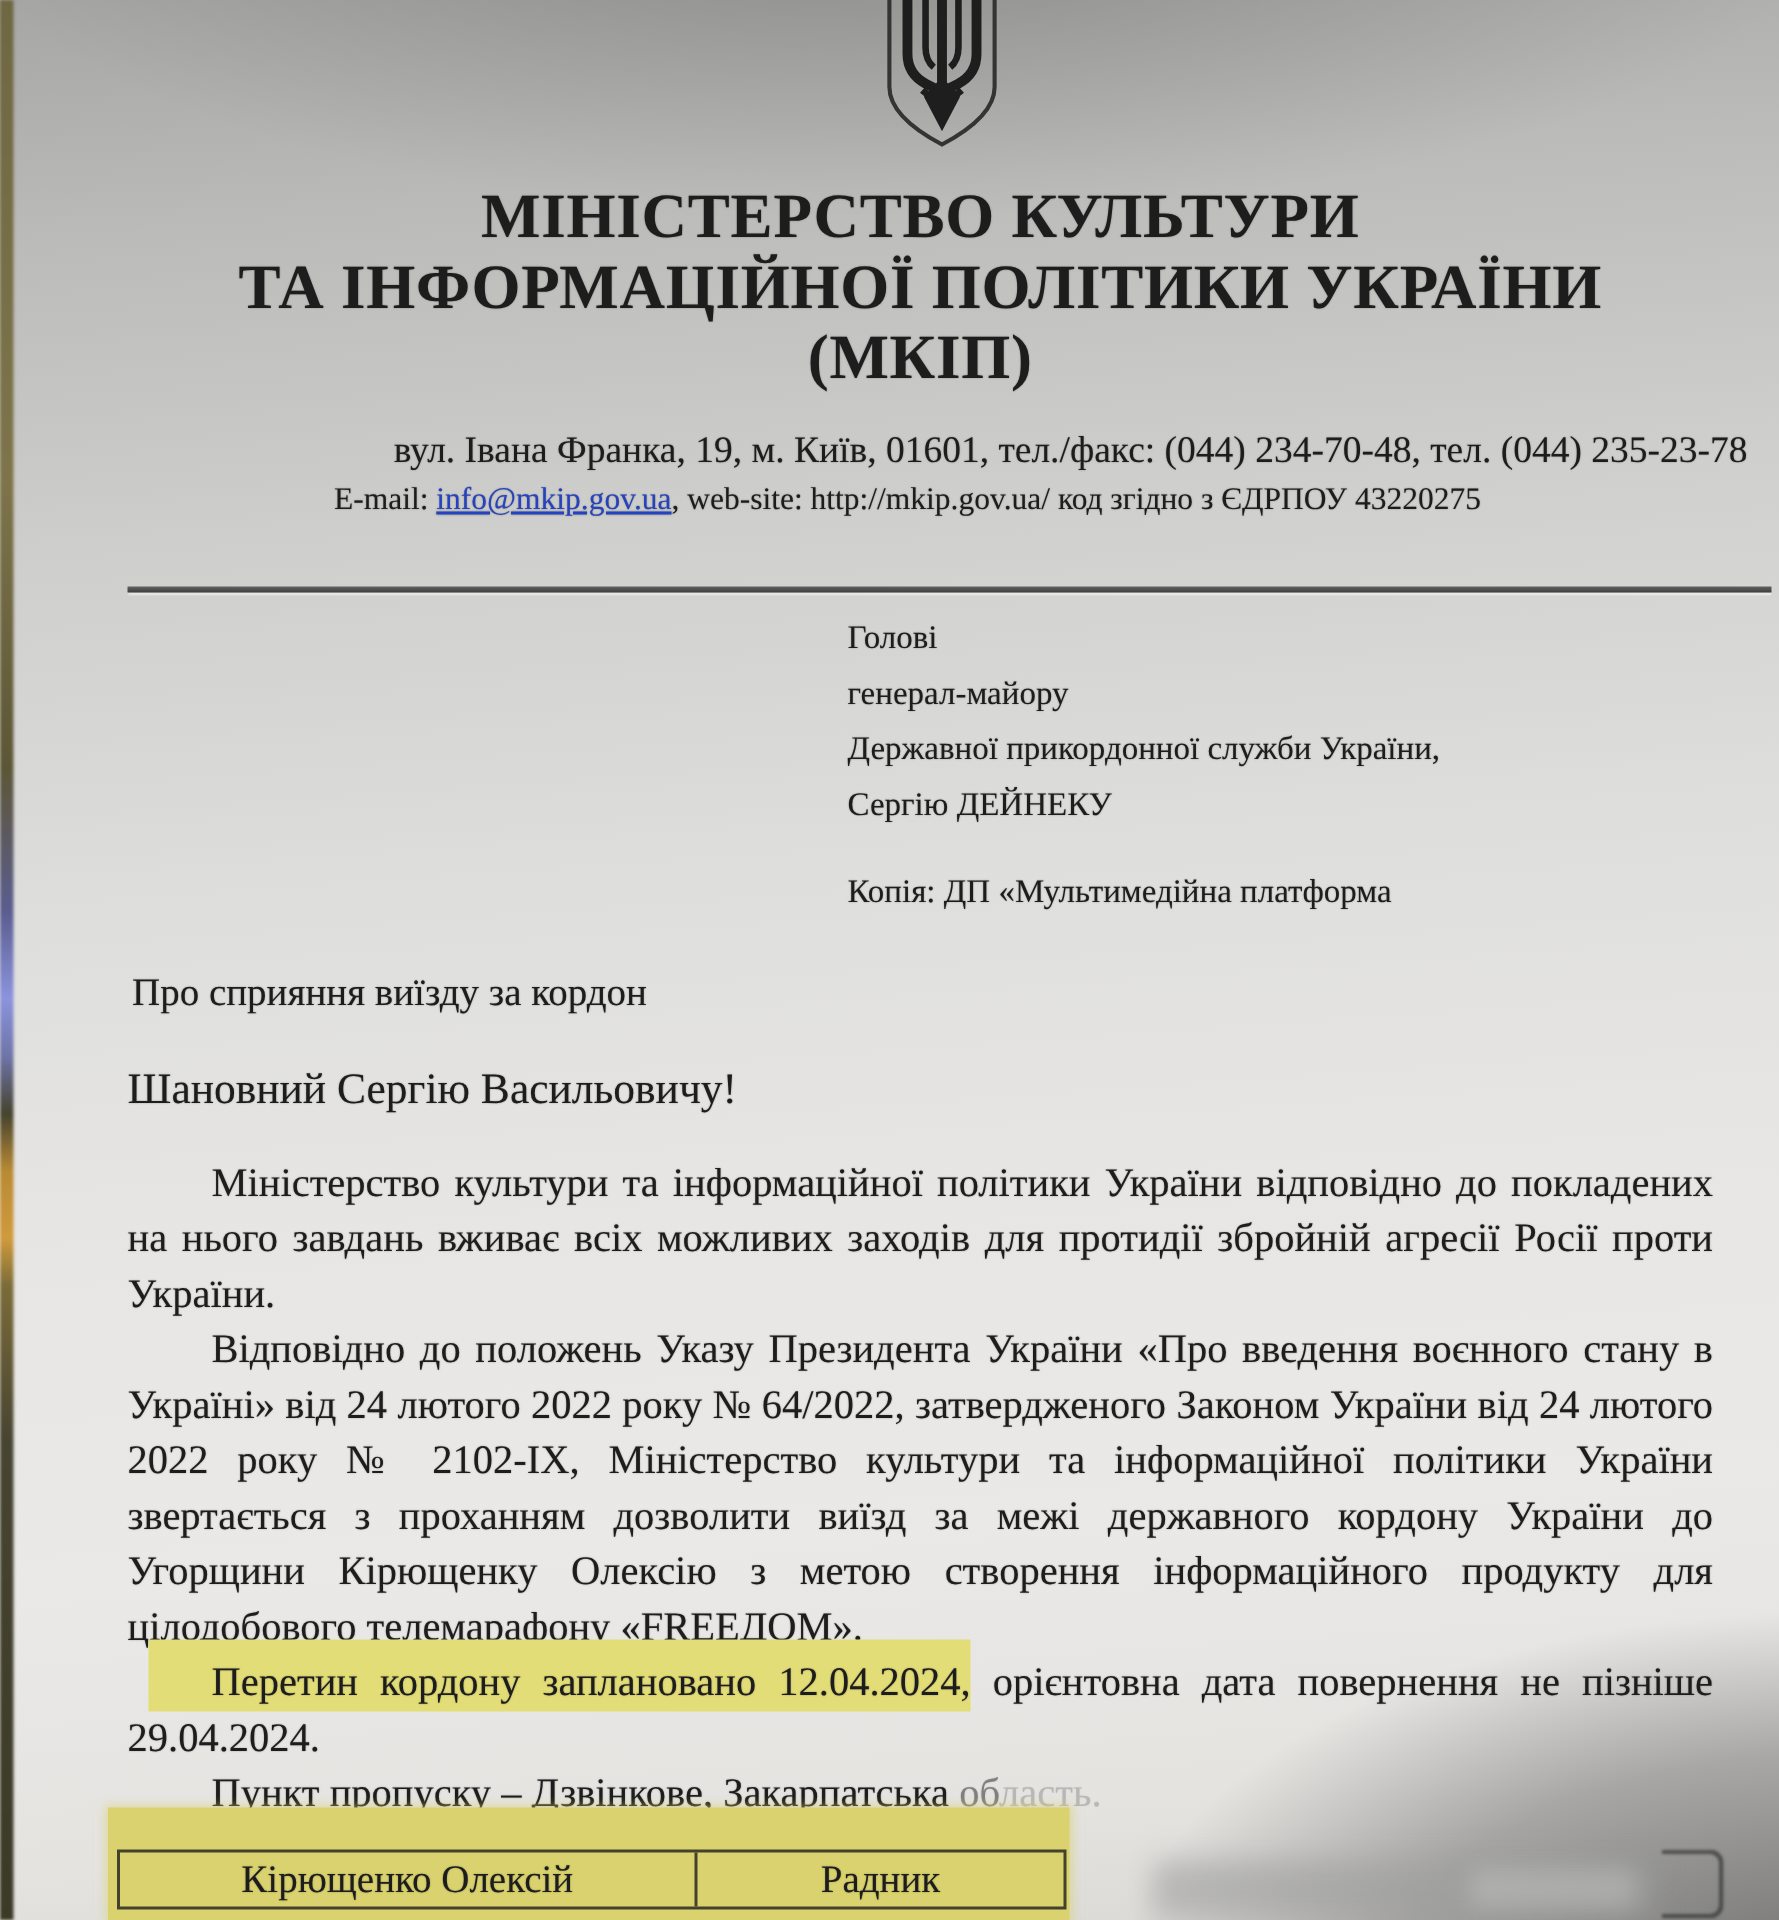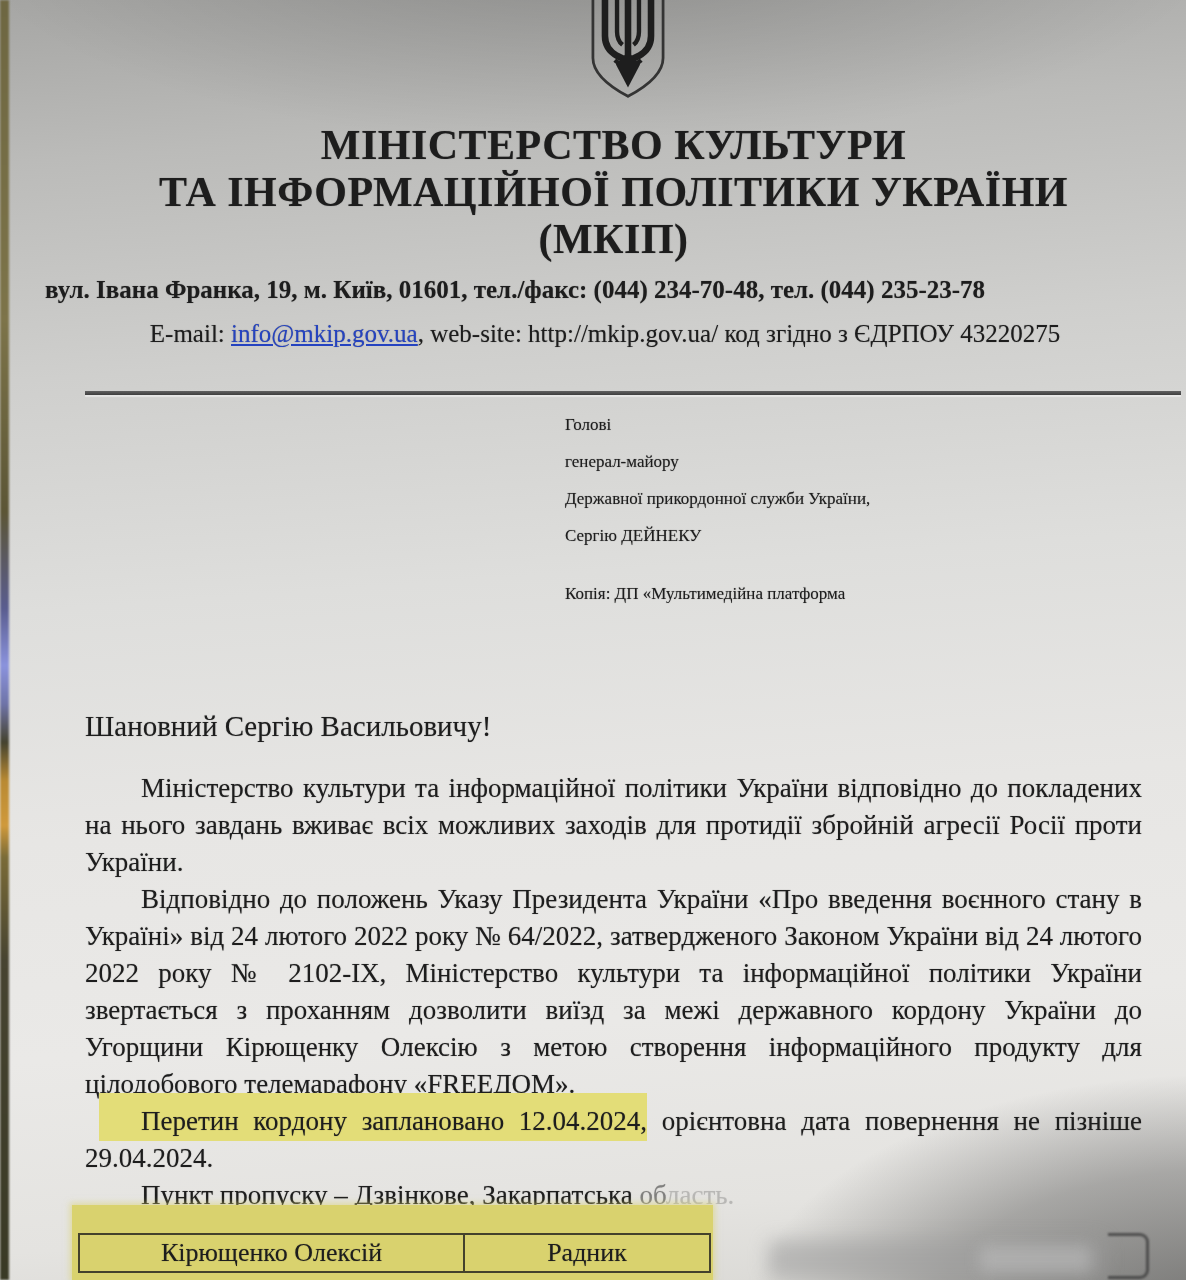--- a/index.html
+++ b/index.html
@@ -38,39 +38,39 @@
   
   .emblem { position: absolute; left: 566px; top: -10px; width: 124px; height: 114px; }
 
   .org-block {
     position: absolute; left: 85px; top: 122px; width: 1057px;
     text-align: center; font-weight: bold; font-size: 42px; line-height: 47px;
     letter-spacing: 0.5px;
   }
 
   .address-line {
-    position: absolute; left: 45px; top: 276px; width: 1120px;
-    text-align: left; font-size: 25px; font-weight: bold;
+    position: absolute; left: 45px; top: 287px; width: 1120px;
+    text-align: right; font-size: 25px;
   }
   .email-line {
     position: absolute; left: 45px; top: 320px; width: 1120px;
-    text-align: center; font-size: 25px;
+    text-align: center; font-size: 21px;
   }
   .email-line a { color: #2543c0; text-decoration: underline; }
 
   .separator {
     position: absolute; left: 85px; top: 391px; width: 1096px; height: 4px;
     background: linear-gradient(180deg, #616161, #3e3e3e);
     box-shadow: 0 2px 1px rgba(255,255,255,0.45);
   }
 
   
   .recipient {
     position: absolute; left: 565px; top: 406px; width: 580px;
-    font-size: 17px; line-height: 37px;
+    font-size: 22px; line-height: 37px;
   }
   .copy-block { margin-top: 21px; }
 
   .subject {
     position: absolute; left: 88px; top: 645px; width: 480px;
     font-size: 26px; line-height: 34px;
   }
 
   .salutation {
     position: absolute; left: 85px; top: 710px; width: 1057px;
@@ -172,20 +172,21 @@
     <div class="recipient">
       <div>Голові</div>
       <div>генерал-майору</div>
       <div>Державної прикордонної служби України,</div>
       <div>Сергію ДЕЙНЕКУ</div>
       <div class="copy-block">
         <div>Копія: ДП «Мультимедійна платформа</div>
       </div>
     </div>
 
+    <div class="subject">Про сприяння виїзду за кордон</div>
 
     <div class="salutation">Шановний Сергію Васильовичу!</div>
 
     <div class="body-text">
       <p>Міністерство культури та інформаційної політики України відповідно до покладених на нього завдань вживає всіх можливих заходів для протидії збройній агресії Росії проти України.</p>
       <p>Відповідно до положень Указу Президента України «Про введення воєнного стану в Україні» від 24 лютого 2022 року № 64/2022, затвердженого Законом України від 24 лютого 2022 року № 2102-IX, Міністерство культури та інформаційної політики України звертається з проханням дозволити виїзд за межі державного кордону України до Угорщини Кірющенку Олексію з метою створення інформаційного продукту для цілодобового телемарафону «FREEДОМ».</p>
       <p><span class="hl">Перетин кордону заплановано 12.04.2024,</span><span> орієнтовна дата повернення не пізніше 29.04.2024.</span></p>
       <p><span>Пункт пропуску – Дзвінкове,  Закарпатська</span><span class="fade1"> об</span><span class="fade2">ласть.</span></p>
     </div>
 

